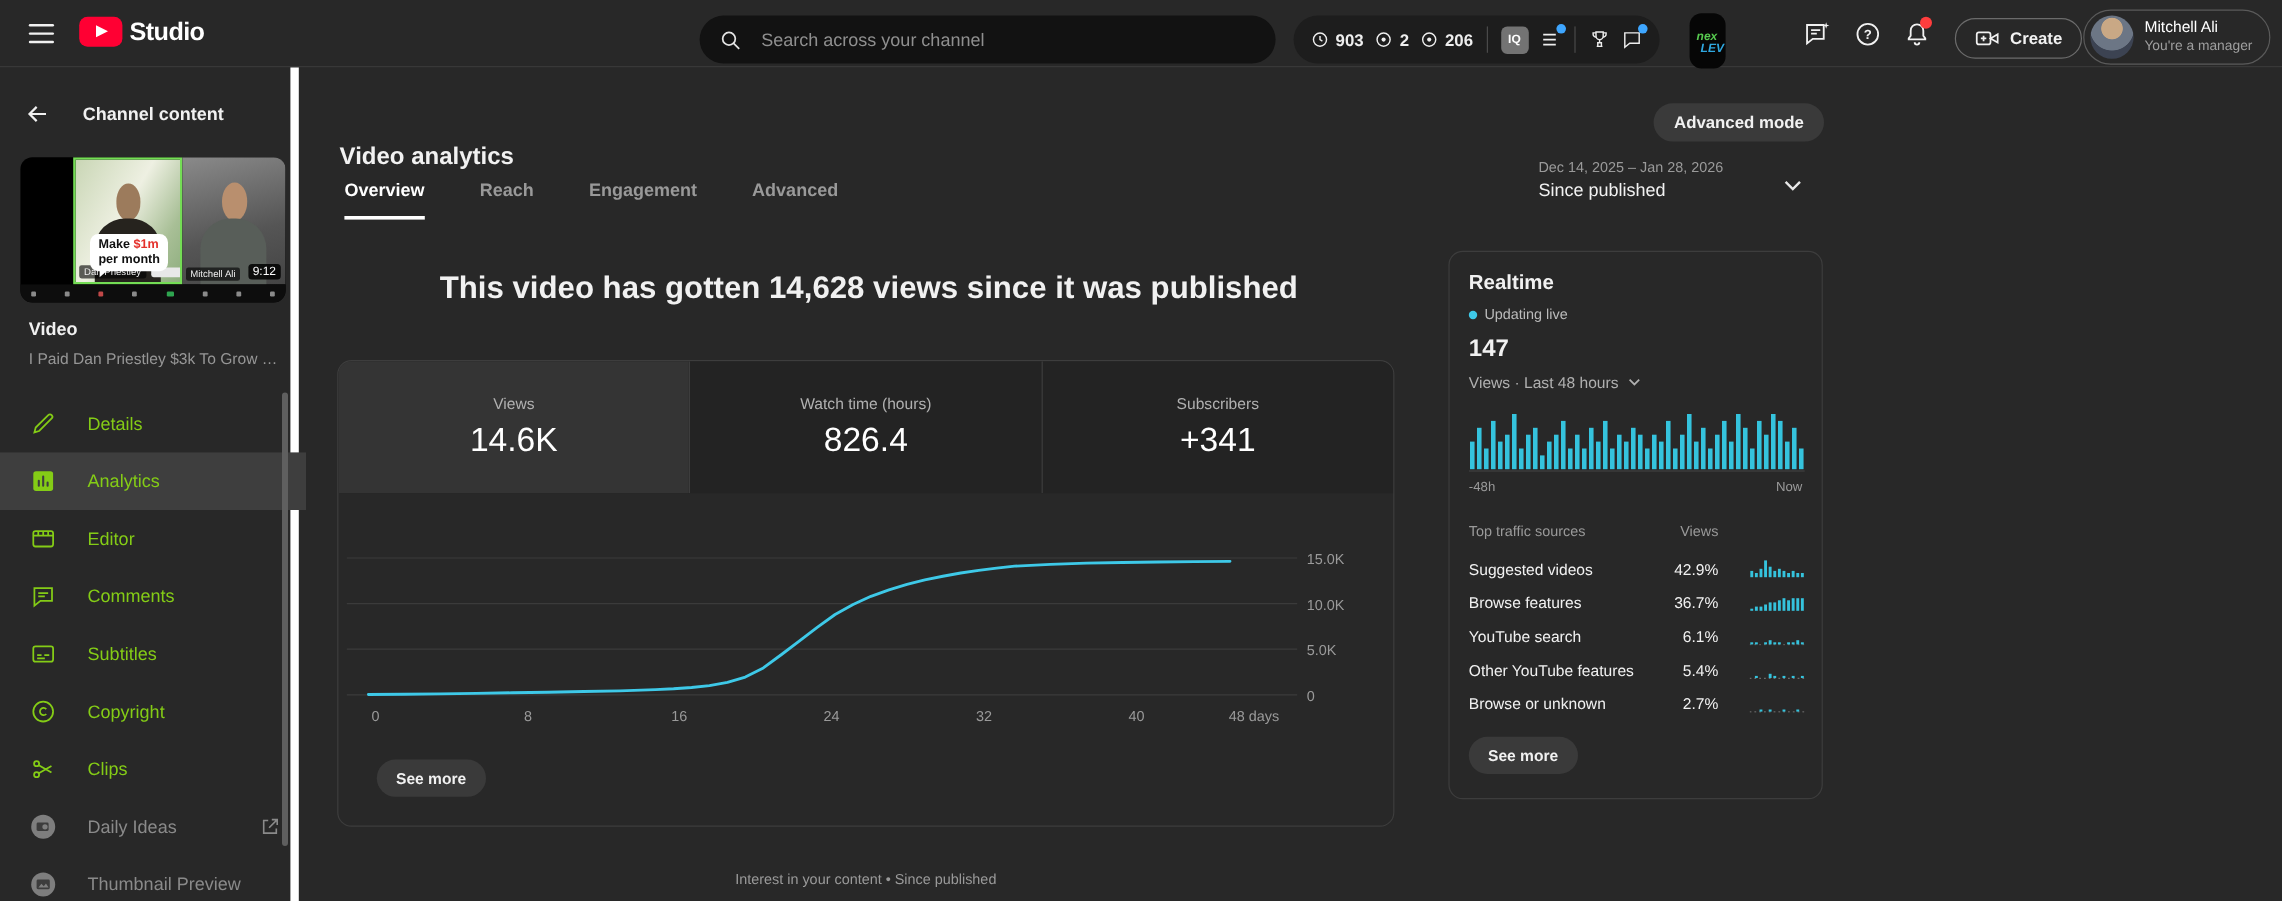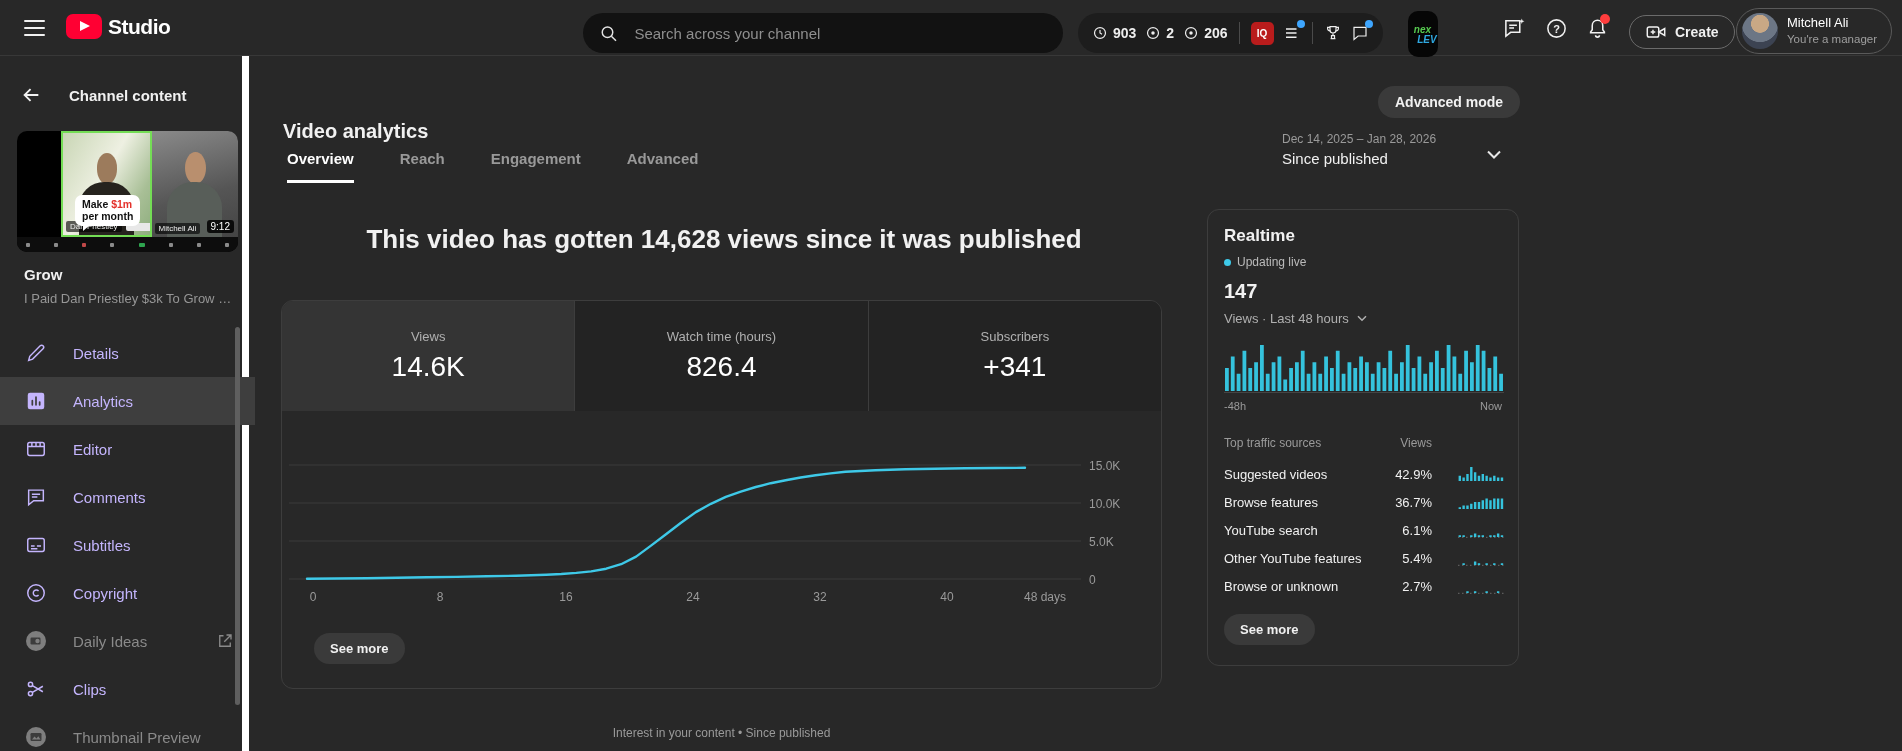--- a/index.html
+++ b/index.html
@@ -21,21 +21,21 @@
   .search{position:absolute;left:583px;top:13px;width:480px;height:40px;background:#121212;
           border-radius:20px;display:flex;align-items:center;padding:0 16px;}
   .search svg{color:#e3e3e3;margin-right:14px;}
   .search input{background:transparent;border:0;outline:0;color:#8b5cf6;font-size:15px;width:100%;
           font-family:"Liberation Sans",sans-serif;}
   .search input::placeholder{color:#8f8f8f;}
   .statspill{position:absolute;left:1078px;top:13px;height:40px;background:#1d1d1d;border-radius:20px;
           display:flex;align-items:center;gap:9px;padding:0 14px;font-size:14px;color:#eee;font-weight:600;}
   .statspill .grp{display:flex;align-items:center;gap:5px;}
   .statspill .div{width:1px;height:22px;background:#4a4a4a;margin:0 2px;}
-  .vidiq{width:23px;height:23px;border-radius:5px;background:#b91c1c;color:#fff;font-size:10px;
+  .vidiq{width:23px;height:23px;border-radius:5px;background:#737373;color:#fff;font-size:10px;
          font-weight:700;display:flex;align-items:center;justify-content:center;}
   .dotted{position:relative;}
   .bluedot{position:absolute;right:-4px;top:-4px;width:8px;height:8px;border-radius:50%;background:#3ea6ff;}
   .nexlev{position:absolute;left:1408px;top:11px;width:30px;height:46px;border-radius:10px;background:#060606;
           display:flex;align-items:center;justify-content:center;cursor:pointer;}
   .iconbtn{position:absolute;top:8px;width:40px;height:40px;border-radius:50%;display:flex;
            align-items:center;justify-content:center;color:#f1f1f1;cursor:pointer;}
   .reddot{position:absolute;right:7px;top:6px;width:10px;height:10px;border-radius:50%;background:#ff3d3d;}
   .createbtn{position:absolute;left:1629px;top:15px;height:34px;border:1px solid #6b6b6b;border-radius:17px;
           display:flex;align-items:center;gap:8px;padding:0 15px;font-size:14px;font-weight:600;cursor:pointer;}
@@ -74,21 +74,21 @@
          padding:1px 4px;border-radius:3px;z-index:4;}
   .zoombar{position:absolute;left:0;right:0;bottom:0;height:15px;background:#0d0d0d;display:flex;
          align-items:center;justify-content:space-between;padding:0 9px;}
   .zoombar i{width:4px;height:4px;background:#8a8a8a;border-radius:1px;}
   .zoombar i.g{background:#2ea44f;width:6px;}
   .zoombar i.r{background:#c04848;}
   .sb-video-h{position:absolute;left:24px;top:210px;font-size:15px;font-weight:700;}
   .sb-video-t{position:absolute;left:24px;top:235px;width:212px;font-size:13px;color:#969696;
          white-space:nowrap;overflow:hidden;text-overflow:ellipsis;}
   .menu{position:absolute;left:0;top:273px;width:255px;}
-  .mitem{position:relative;height:48px;display:flex;align-items:center;cursor:pointer;color:#c4b5fd;}
+  .mitem{position:relative;height:48px;display:flex;align-items:center;cursor:pointer;color:#84cc16;}
   .mitem.active{background:#3e3e3e;}
   .mitem .ic{position:absolute;left:25px;width:22px;height:22px;display:flex;align-items:center;justify-content:center;}
   .mitem .lb{position:absolute;left:73px;font-size:15px;}
   .mitem.dim{color:#8a8a8a;}
   .mitem .ext{position:absolute;left:216px;color:#8a8a8a;}
   .sb-scroll{position:absolute;right:2px;top:271px;width:5px;height:378px;background:#5f5f5f;
          border-radius:3px;cursor:pointer;}
   
   .pg-title{position:absolute;left:283px;top:76px;font-size:20px;font-weight:600;margin-top:44px;}
   .advpill{position:absolute;left:1378px;top:86px;height:32px;background:#3a3a3a;border-radius:16px;
@@ -287,21 +287,21 @@
           <i></i>
           <i class="r"></i>
           <i></i>
           <i class="g"></i>
           <i></i>
           <i></i>
           <i></i>
       </div>
     </div>
 
-    <div class="sb-video-h">Grow</div>
+    <div class="sb-video-h">Video</div>
     <div class="sb-video-t">I Paid Dan Priestley $3k To Grow My…</div>
 
     <nav class="menu" id="sidebar-menu">
         <div class="mitem">
           <span class="ic">
             <svg width="22" height="22" viewBox="0 0 24 24" fill="none" stroke="currentColor" stroke-width="1.6">
               <path d="M4 20l1.2-4.4L16.6 4.2a2.15 2.15 0 013.1 3.1L8.3 18.7 4 20z"></path>
             </svg>
           </span>
           <span class="lb">Details</span>
@@ -343,46 +343,46 @@
           <span class="lb">Subtitles</span>
         </div>
         <div class="mitem">
           <span class="ic">
             <svg width="22" height="22" viewBox="0 0 24 24" fill="none" stroke="currentColor" stroke-width="1.6">
               <circle cx="12" cy="12" r="9"></circle>
               <path d="M14.8 9.8a3.3 3.3 0 100 4.4"></path>
             </svg>
           </span>
           <span class="lb">Copyright</span>
+        </div>
+        <div class="mitem">
+          <span class="ic">
+            <svg width="22" height="22" viewBox="0 0 24 24" fill="none" stroke="currentColor" stroke-width="1.6">
+              <circle cx="6" cy="7" r="2.3"></circle>
+              <circle cx="6" cy="17" r="2.3"></circle>
+              <path d="M8 8.4L19.5 15M8 15.6L19.5 9"></path>
+            </svg>
+          </span>
+          <span class="lb">Clips</span>
         </div>
         <div class="mitem dim">
           <span class="ic">
             <svg width="22" height="22" viewBox="0 0 22 22">
               <circle cx="11" cy="11" r="10" fill="#7e7e7e"></circle>
               <rect x="5.5" y="7.5" width="10" height="7" rx="1.2" fill="#3c3c3c"></rect>
               <circle cx="12.5" cy="11" r="2.2" fill="#7e7e7e"></circle>
             </svg>
           </span>
           <span class="lb">Daily Ideas</span>
           <span class="ext">
             <svg width="18" height="18" viewBox="0 0 24 24" fill="none" stroke="currentColor" stroke-width="1.8">
               <path d="M10 5H5v14h14v-5"></path>
               <path d="M14 4h6v6M20 4l-9 9"></path>
             </svg>
           </span>
-        </div>
-        <div class="mitem">
-          <span class="ic">
-            <svg width="22" height="22" viewBox="0 0 24 24" fill="none" stroke="currentColor" stroke-width="1.6">
-              <circle cx="6" cy="7" r="2.3"></circle>
-              <circle cx="6" cy="17" r="2.3"></circle>
-              <path d="M8 8.4L19.5 15M8 15.6L19.5 9"></path>
-            </svg>
-          </span>
-          <span class="lb">Clips</span>
         </div>
         <div class="mitem dim">
           <span class="ic">
             <svg width="22" height="22" viewBox="0 0 22 22">
               <circle cx="11" cy="11" r="10" fill="#7e7e7e"></circle>
               <rect x="5.5" y="7" width="11" height="8" rx="1.2" fill="#3c3c3c"></rect>
               <path d="M7 13.5l2.5-3 2 2 1.8-2.2 2.2 3.2z" fill="#7e7e7e"></path>
             </svg>
           </span>
           <span class="lb">Thumbnail Preview</span>

